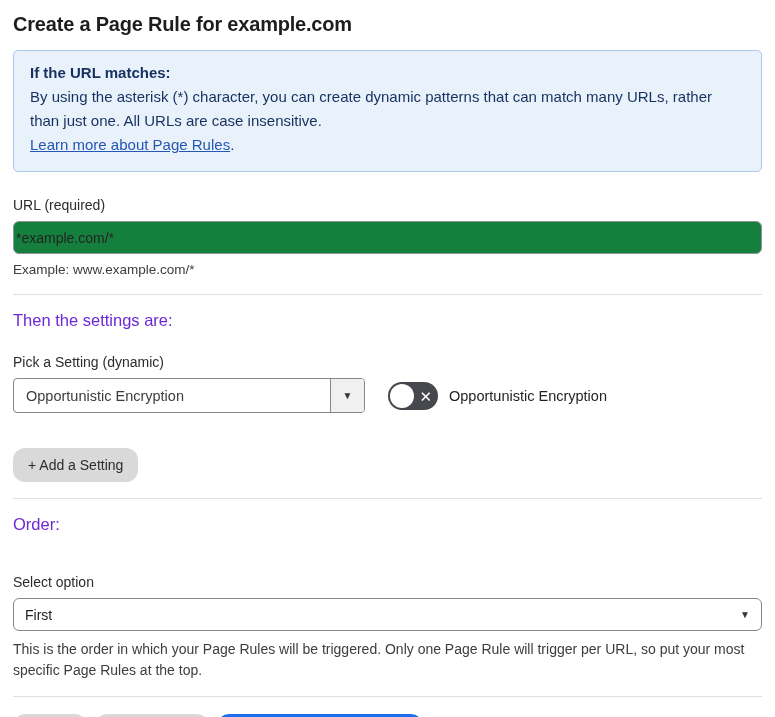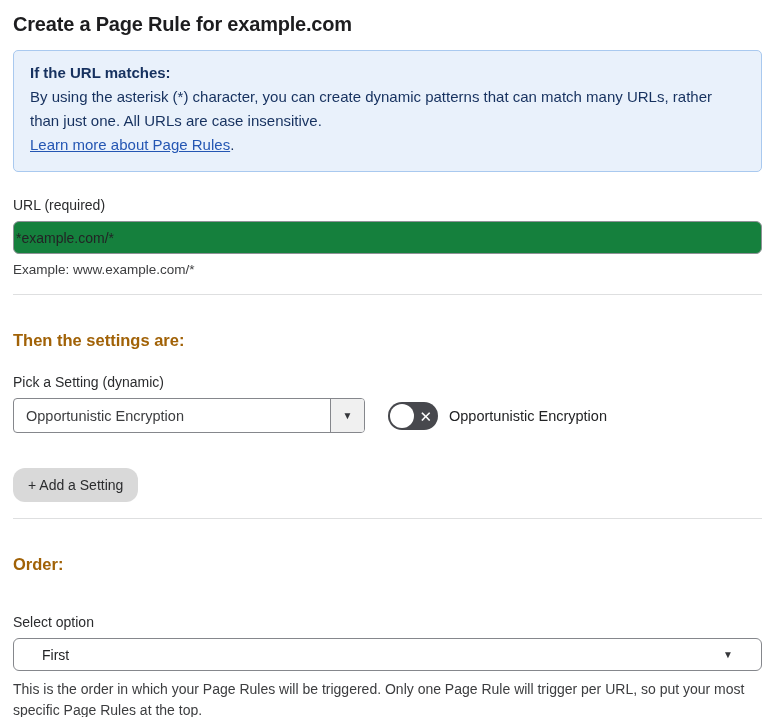--- a/index.html
+++ b/index.html
@@ -68,23 +68,23 @@
   }
 
   .divider {
     border: none;
     border-top: 1px solid #dedfe0;
     margin: 17px 0 0 0;
   }
 
   h2.section-heading {
     font-size: 16.5px;
-    font-weight: 700;
-    color: #a16207;
-    margin: 36px 0 0 0;
+    font-weight: 400;
+    color: #6d28d9;
+    margin: 16px 0 0 0;
   }
 
   
   .setting-row {
     display: flex;
     align-items: center;
     margin-top: 8px;
   }
   .dropdown {
     width: 352px;
@@ -172,21 +172,21 @@
 
   
   .select {
     width: 749px;
     height: 33px;
     border: 1px solid #85878c;
     border-radius: 6px;
     display: flex;
     align-items: center;
     justify-content: space-between;
-    padding: 0 28px;
+    padding: 0 11px;
     font-size: 14px;
     color: #222325;
     background: #fff;
     cursor: pointer;
   }
   .select .select-caret {
     font-size: 10px;
     color: #35363a;
   }
   .help-text {

